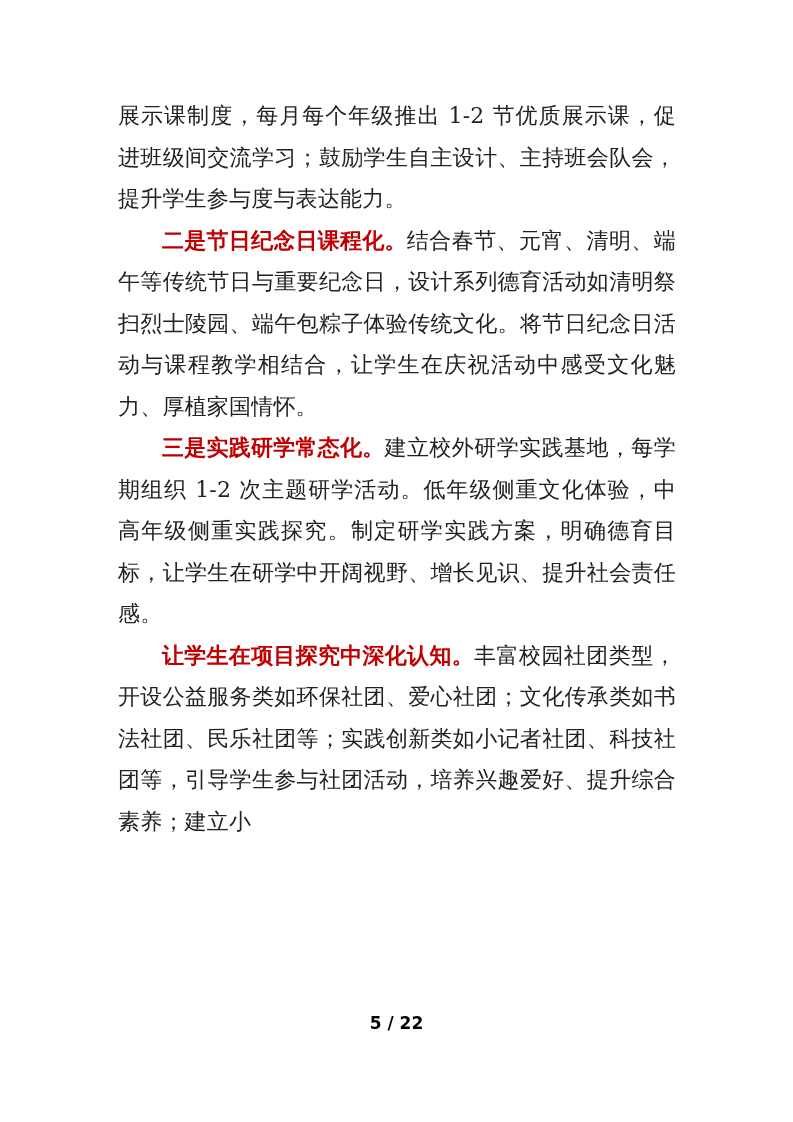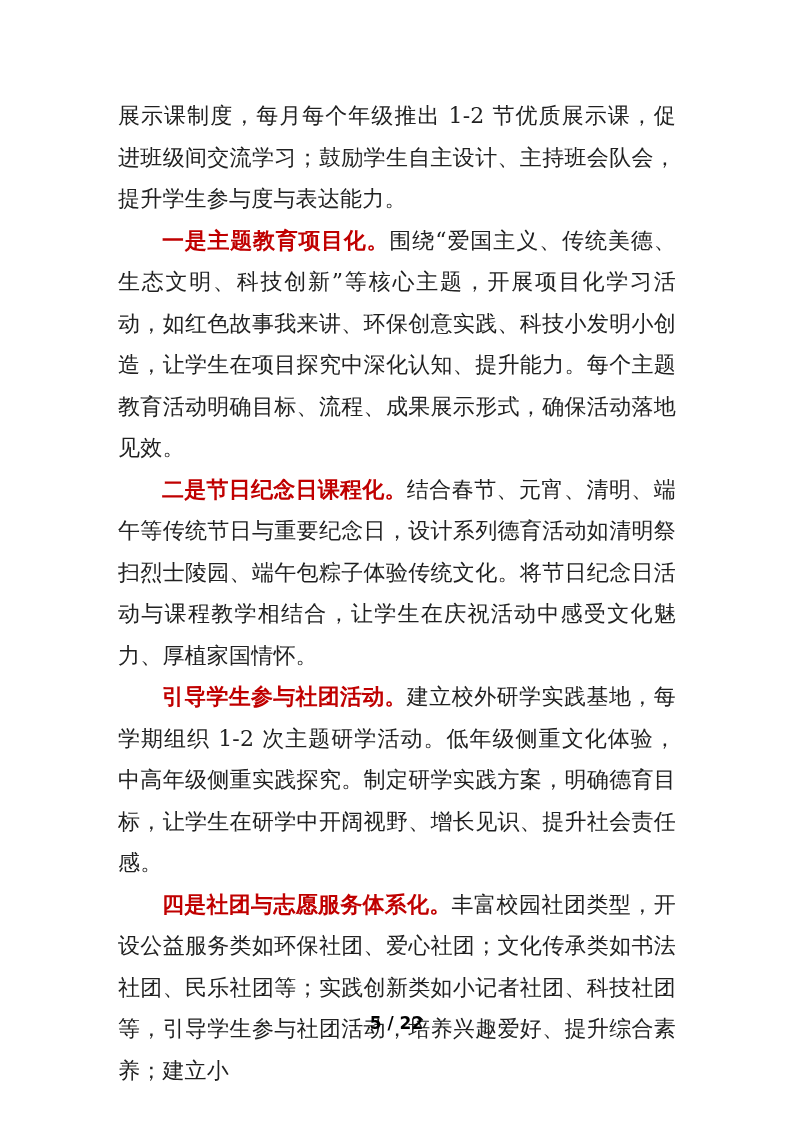--- a/index.html
+++ b/index.html
@@ -59,34 +59,31 @@
 <body>
 
 <div class="page">
   <div class="content">
 
     <p class="para">
       <span>展示课制度，每月每个年级推出 1-2 节优质展示课，促进班级间交流学习；鼓励学生自主设计、主持班会队会，提升学生参与度与表达能力。</span>
     </p>
 
 
-    <p class="para indent">
-      <span class="lead">一是主题教育项目化。</span><span>围绕“爱国主义、传统美德、生态文明、科技创新”等核心主题，开展项目化学习活动，如红色故事我来讲、环保创意实践、科技小发明小创造，让学生在项目探究中深化认知、提升能力。每个主题教育活动明确目标、流程、成果展示形式，确保活动落地见效。</span>
-    </p>
 
     <p class="para indent">
       <span class="lead">二是节日纪念日课程化。</span><span>结合春节、元宵、清明、端午等传统节日与重要纪念日，设计系列德育活动如清明祭扫烈士陵园、端午包粽子体验传统文化。将节日纪念日活动与课程教学相结合，让学生在庆祝活动中感受文化魅力、厚植家国情怀。</span>
     </p>
 
     <p class="para indent">
-      <span class="lead">引导学生参与社团活动。</span><span>建立校外研学实践基地，每学期组织 1-2 次主题研学活动。低年级侧重文化体验，中高年级侧重实践探究。制定研学实践方案，明确德育目标，让学生在研学中开阔视野、增长见识、提升社会责任感。</span>
+      <span class="lead">三是实践研学常态化。</span><span>建立校外研学实践基地，每学期组织 1-2 次主题研学活动。低年级侧重文化体验，中高年级侧重实践探究。制定研学实践方案，明确德育目标，让学生在研学中开阔视野、增长见识、提升社会责任感。</span>
     </p>
 
     <p class="para indent">
-      <span class="lead">四是社团与志愿服务体系化。</span><span>丰富校园社团类型，开设公益服务类如环保社团、爱心社团；文化传承类如书法社团、民乐社团等；实践创新类如小记者社团、科技社团等，引导学生参与社团活动，培养兴趣爱好、提升综合素养；建立小</span>
+      <span class="lead">让学生在项目探究中深化认知。</span><span>丰富校园社团类型，开设公益服务类如环保社团、爱心社团；文化传承类如书法社团、民乐社团等；实践创新类如小记者社团、科技社团等，引导学生参与社团活动，培养兴趣爱好、提升综合素养；建立小</span>
     </p>
 
   </div>
 
   <div class="footer">
     <span>5 / 22</span>
   </div>
 </div>
 
 </body></html>

